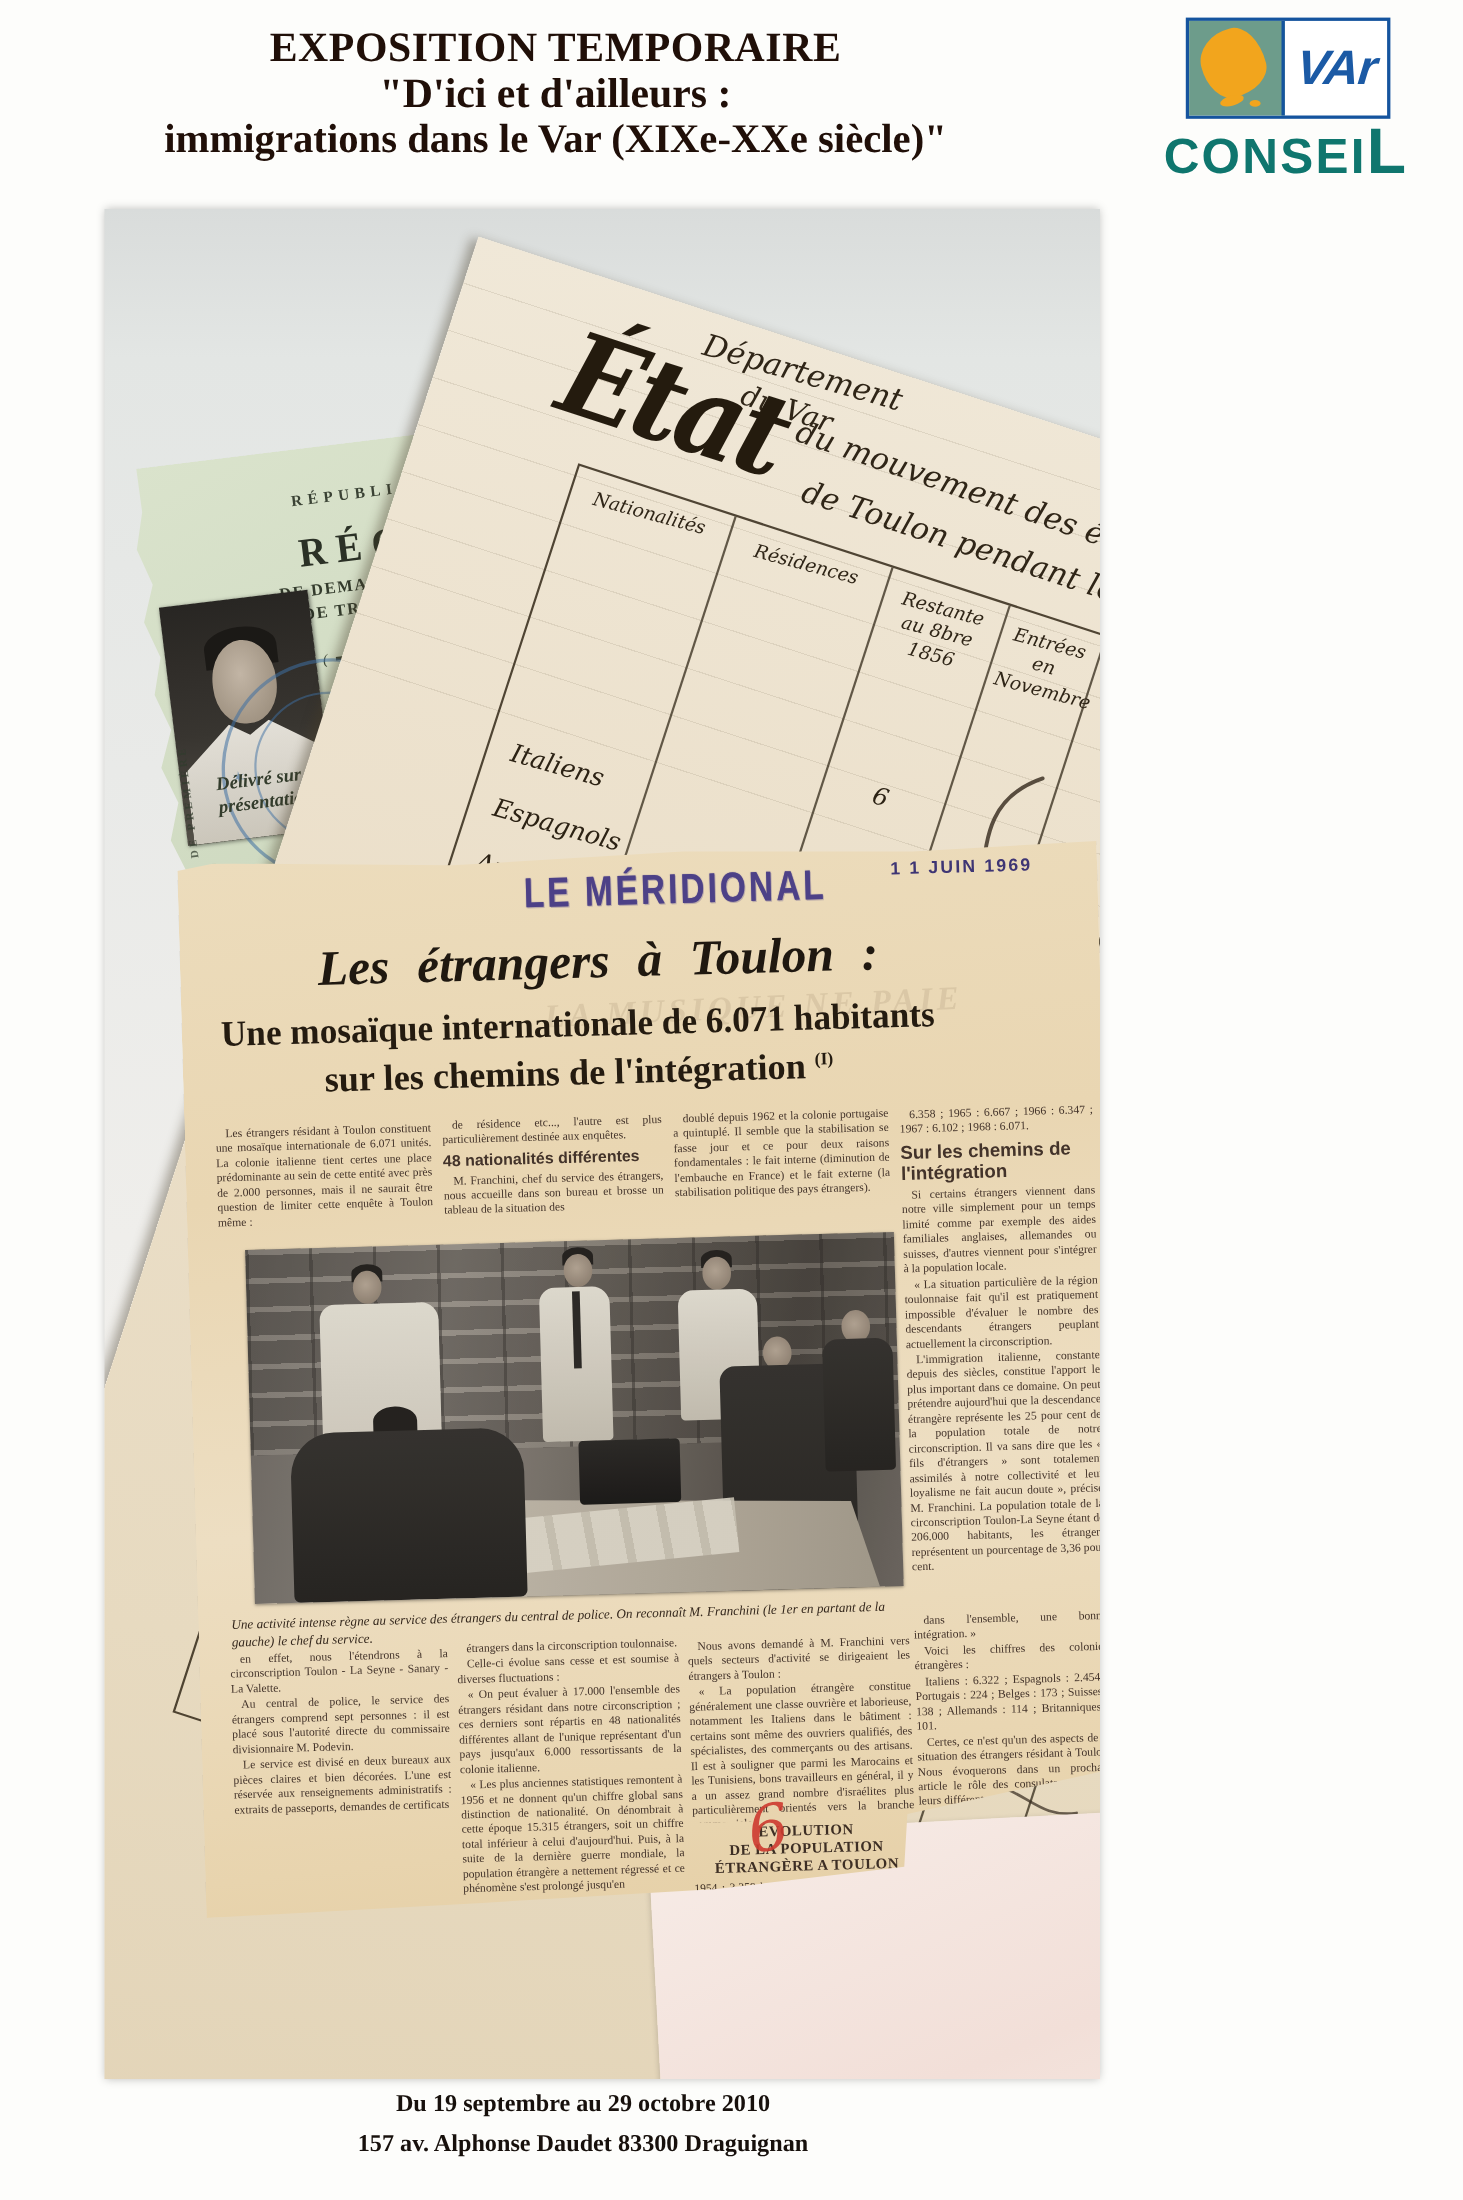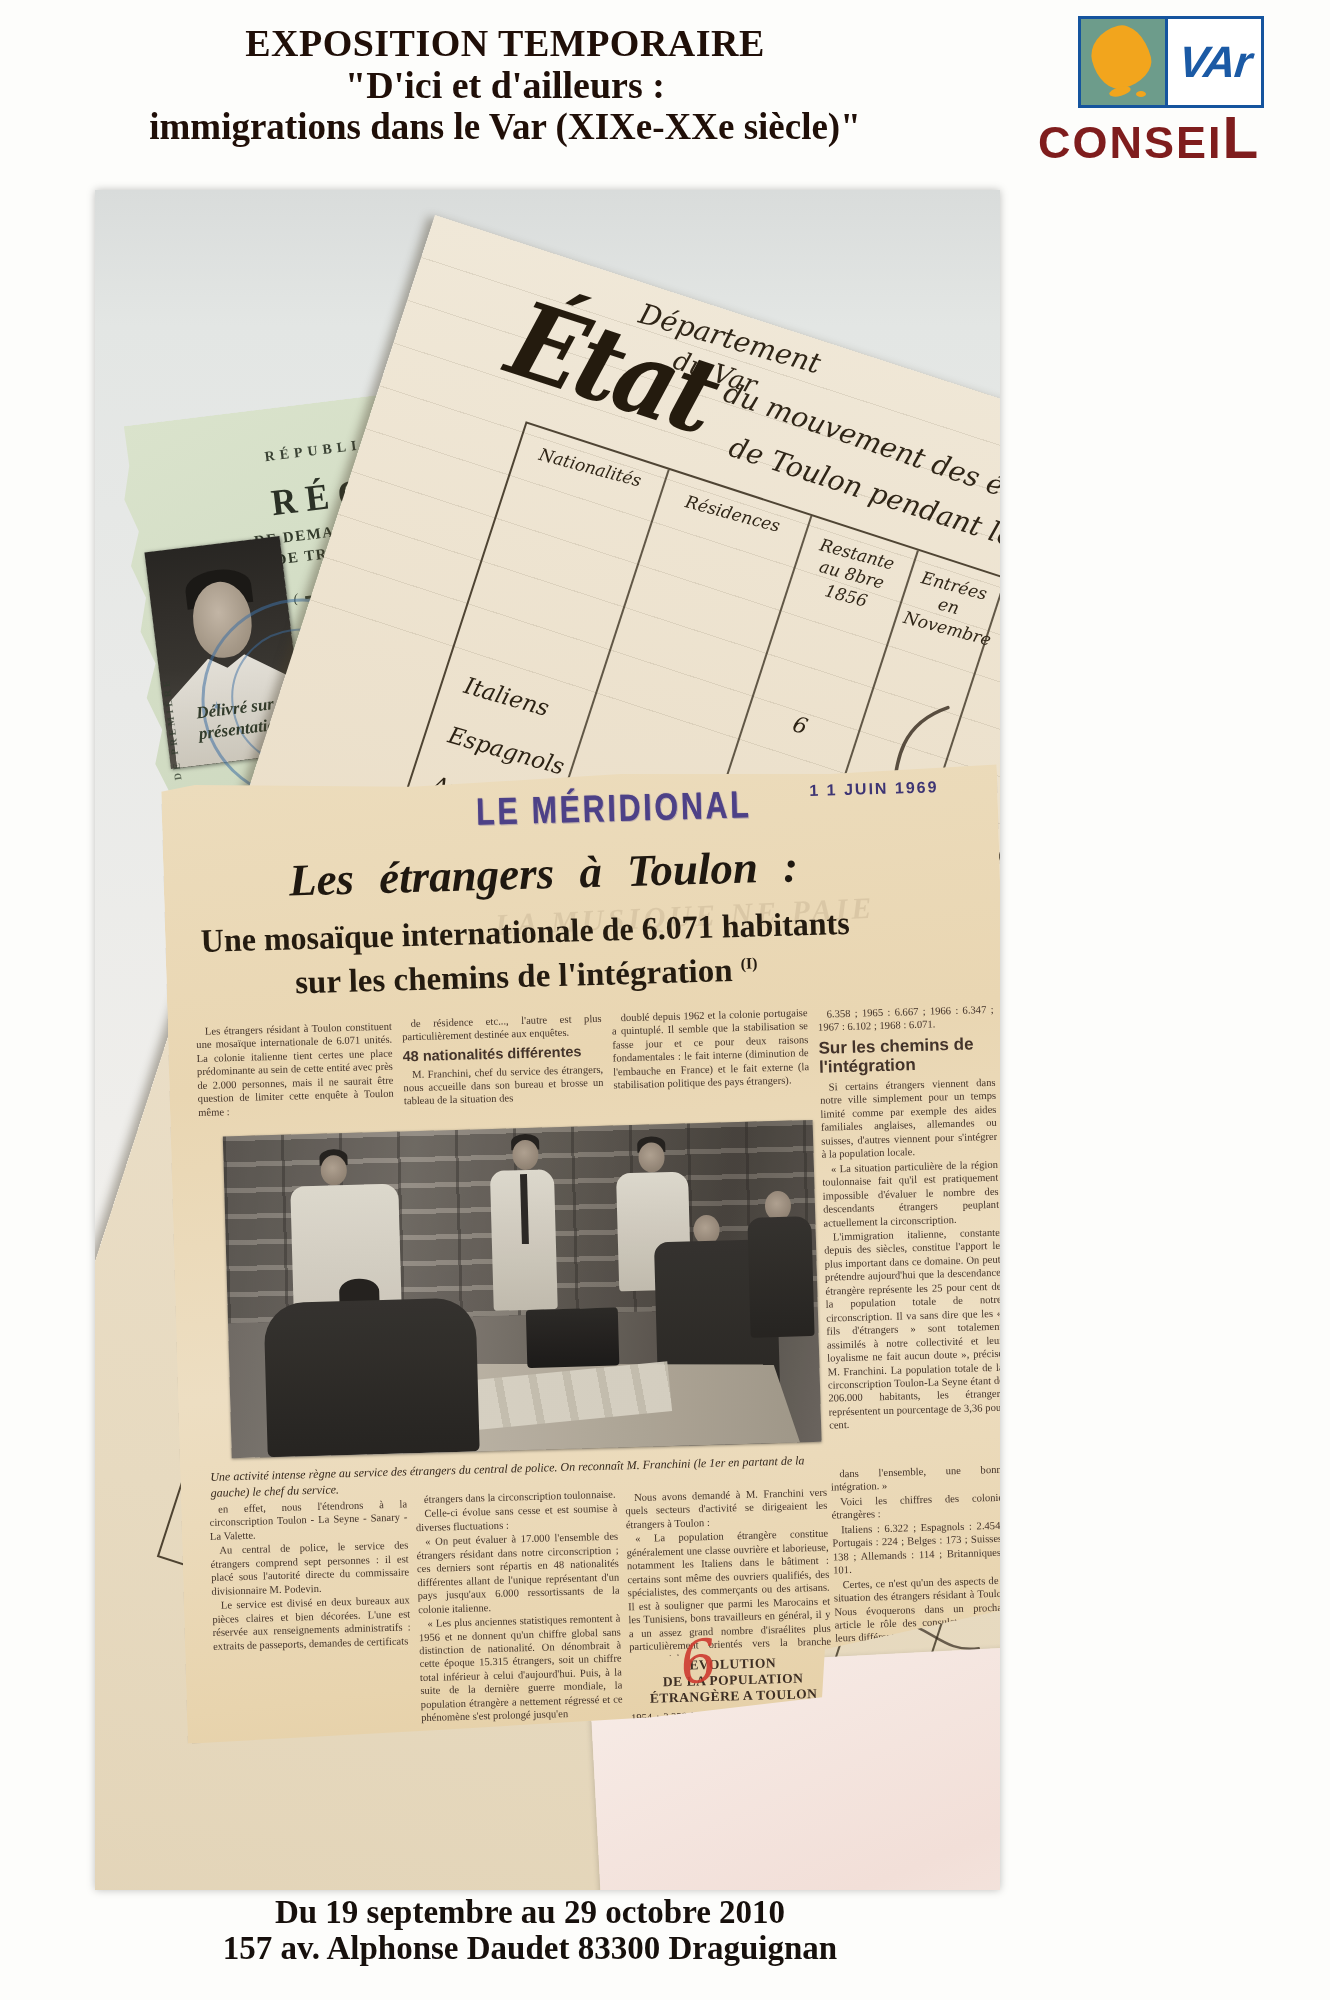--- a/index.html
+++ b/index.html
@@ -13,21 +13,21 @@
   #logo{position:absolute;left:1038px;top:16px;width:262px;}
   .lg-box{position:relative;margin-left:40px;width:180px;height:86px;border:3px solid #15549e;background:#fff;display:flex;}
   .lg-left{position:relative;width:84px;height:100%;background:#6d9c8b;border-right:3px solid #15549e;overflow:hidden;}
   .blob{position:absolute;left:11px;top:7px;width:58px;height:62px;background:#f2a51d;
         border-radius:58% 42% 60% 40%/45% 62% 38% 55%;transform:rotate(-14deg);}
   .blob2{position:absolute;left:28px;top:68px;width:22px;height:9px;background:#f2a51d;border-radius:50%;transform:rotate(-15deg);}
   .blob3{position:absolute;left:55px;top:72px;width:10px;height:6px;background:#f2a51d;border-radius:50%;}
   .lg-right{flex:1;display:flex;align-items:center;justify-content:center;}
   .lg-var{font-family:"Liberation Sans",sans-serif;font-weight:bold;font-style:italic;font-size:44px;
           color:#1b5aa5;transform:skewX(-6deg);letter-spacing:-1px;}
-  .lg-t{font-family:"Liberation Sans",sans-serif;color:#7f1d1d;text-align:left;margin-top:2px;line-height:.95;}
+  .lg-t{font-family:"Liberation Sans",sans-serif;color:#0f766e;text-align:center;margin-top:2px;line-height:.95;}
   .lg-t .r1{font-size:45px;letter-spacing:2px;font-weight:600;}
   .lg-t .r2{font-size:38px;letter-spacing:2px;font-weight:600;}
   .bigL{font-size:130%;font-weight:600;}
   
   #photo{position:absolute;left:95px;top:190px;width:905px;height:1700px;overflow:hidden;
     background:linear-gradient(180deg,#d9dcdb 0%,#e3e6e4 8%,#e9eae8 30%,#efeeeb 55%,#f4f2ee 75%,#efece7 100%);
     box-shadow:0 0 8px rgba(0,0,0,.25);}
   
   #gdoc{position:absolute;left:14px;top:238px;width:500px;height:665px;z-index:10;
     transform:rotate(-7deg);transform-origin:top left;color:#39412f;
@@ -138,21 +138,21 @@
   .typew{position:absolute;left:298px;top:182px;width:92px;height:58px;background:linear-gradient(180deg,#2a251f,#191511);border-radius:4px;}
   #ocap{position:absolute;left:30px;top:684px;width:618px;font-style:italic;font-size:12px;line-height:1.35;color:#35281d;}
   #evo{position:absolute;left:444px;top:886px;width:206px;text-align:center;color:#3d2e24;}
   #evo .et{font-weight:bold;font-size:13.5px;line-height:1.2;letter-spacing:.5px;}
   #evo .en{font-size:10.5px;margin-top:3px;line-height:1.3;height:30px;overflow:hidden;text-align:justify;}
   #byline{position:absolute;left:648px;top:884px;width:178px;text-align:right;color:#3d2e24;}
   #byline .by{font-weight:bold;font-size:13.5px;letter-spacing:1px;}
   #byline .sv{font-size:12px;}
   
   #ftr{position:absolute;left:0;top:1894px;width:1060px;text-align:center;font-weight:bold;color:#17100c;}
-  #ftr div{font-size:33px;line-height:36px;font-family:Liberation Serif, serif;}
+  #ftr div{font-size:22px;line-height:36px;font-family:Liberation Serif, serif;}
 </style>
 </head>
 <body>
 
 <div id="hdr">
   <div class="l1">EXPOSITION TEMPORAIRE</div>
   <div class="l2">"D'ici et d'ailleurs :</div>
   <div class="l3">immigrations dans le Var (XIXe-XXe siècle)"</div>
 </div>
 

